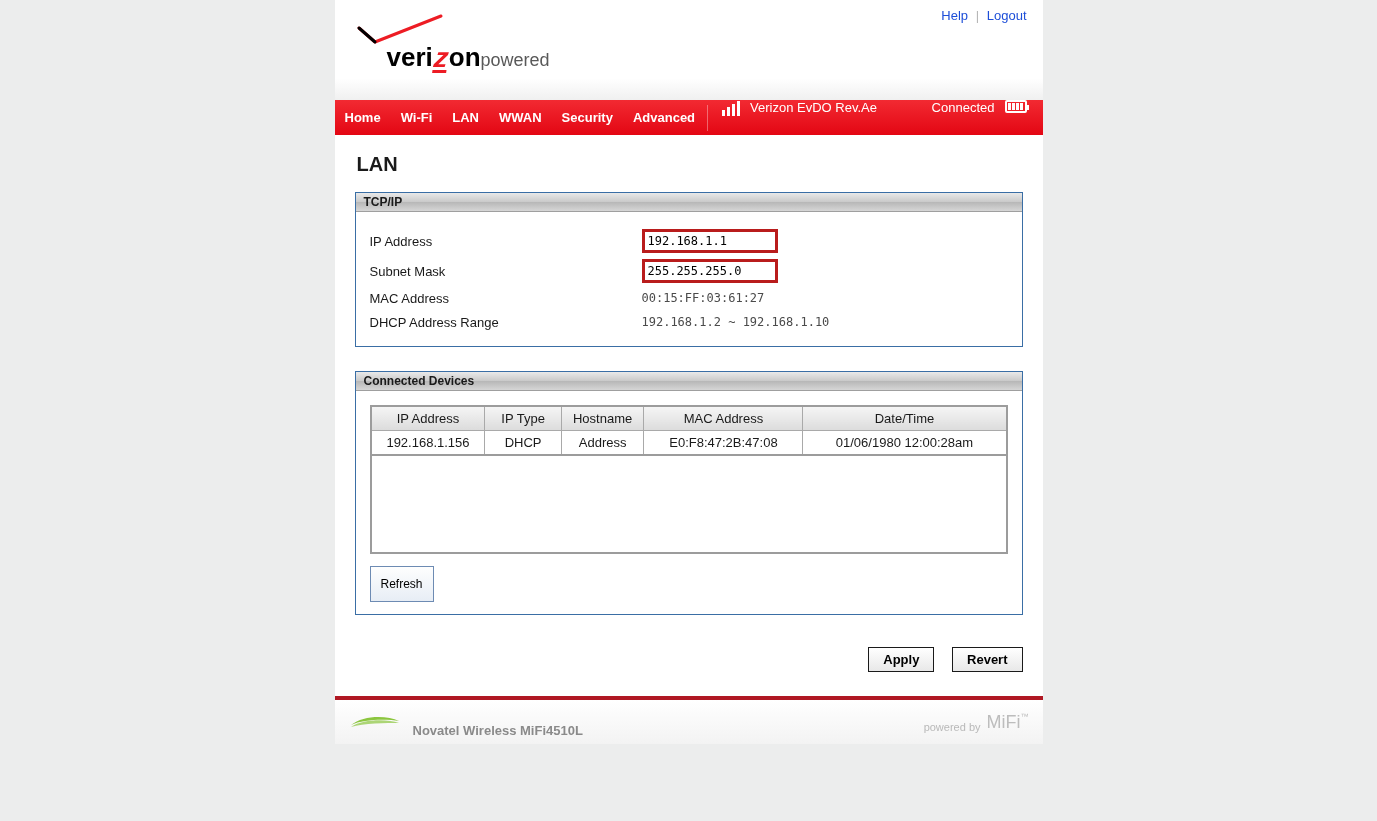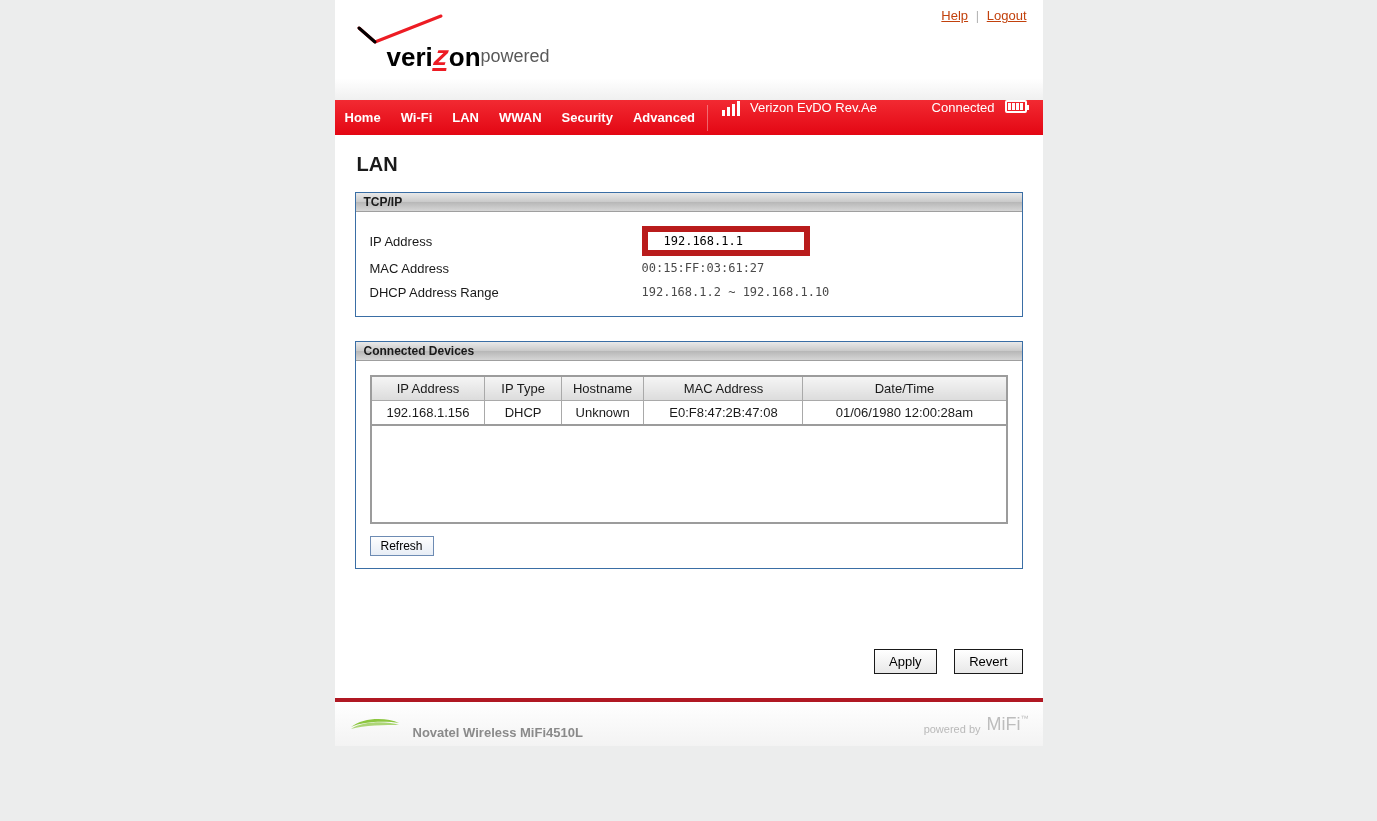--- a/index.html
+++ b/index.html
@@ -1,25 +1,25 @@
 <!DOCTYPE html>
 <html><head>
 <meta charset="utf-8">
 <style>
   html,body{margin:0;padding:0;background:#eceded;font-family:Arial,Helvetica,sans-serif;font-size:13px;color:#1a1a1a;}
-  a{color:#c2410c;text-decoration:underline;cursor:pointer;}
+  a{color:#1d4ed8;cursor:pointer;}
   .shell{width:708px;margin:0 auto;background:#fff;box-shadow:0 0 0 rgba(0,0,0,0);}
   
   .topbar{height:20px;padding:8px 16px 0 0;text-align:right;font-size:13px;}
   .topbar .sep{color:#b5b5b5;margin:0 4px;}
   
   .logo-strip{height:72px;background:linear-gradient(to bottom,#ffffff 0%,#ffffff 70%,#f0f0f0 100%);position:relative;}
   .vz-logo{position:absolute;left:20px;top:-16px;}
   .vz-check{display:block;}
-  .vz-word{font-family:Arial,Helvetica,sans-serif;font-weight:bold;letter-spacing:0;display:flex;align-items:center;margin-top:-6px;margin-left:32px;}
+  .vz-word{font-family:Arial,Helvetica,sans-serif;font-weight:bold;letter-spacing:0;display:flex;align-items:flex-end;margin-top:-6px;margin-left:32px;}
   .vz-word .veri{font-size:26px;color:#000;}
   .vz-word .z{font-size:28px;color:#ed1c24;font-style:italic;display:inline-block;transform:skewX(-8deg);border-bottom:3px solid #ed1c24;line-height:0.85;margin:0 1px;}
   .vz-word .on{font-size:26px;color:#000;}
   .vz-word .wireless{font-size:18px;color:#595959;font-weight:normal;margin-left:0;margin-bottom:2px;}
   
   .nav{background:#ed1c24;background:linear-gradient(to bottom,#f22a32 0%,#e30613 100%);height:35px;display:flex;align-items:center;color:#fff;font-weight:bold;font-size:13px;}
   .nav .tabs{display:flex;align-items:center;height:100%;}
   .nav .tab{padding:0 10px;display:flex;align-items:center;height:100%;cursor:pointer;white-space:nowrap;}
   .nav .divider{width:1px;height:26px;background:rgba(255,255,255,0.35);margin:0 2px;}
   .nav .status{display:flex;gap:10px;padding:0 12px;height:100%;font-weight:normal;flex:1;}
@@ -37,31 +37,31 @@
   .battery i{display:block;width:3px;height:7px;background:#fff;}
   
   .page{padding:18px 20px 22px 20px;}
   h1.page-title{font-size:20px;font-weight:bold;margin:0 0 16px 2px;}
   .panel{border:1px solid #3a6ea5;margin-bottom:24px;background:#fff;}
   .panel-hd{background:linear-gradient(to bottom,#e9e9e9 0%,#c9c9c9 50%,#b7b7b7 51%,#d6d6d6 100%);height:18px;padding:0 8px;font-size:12px;font-weight:bold;line-height:18px;border-bottom:1px solid #9f9f9f;}
   .panel-bd{padding:14px 14px 12px 14px;}
   .formrow{display:flex;align-items:center;min-height:30px;}
   .formrow.tight{min-height:24px;}
   .formlabel{width:272px;font-size:13px;}
-  .formval input{font-family:Menlo,Consolas,monospace;font-size:12px;width:124px;height:18px;border:6px solid #b91c1c;background:#fff;padding:0 16px;}
+  .formval input{font-family:Menlo,Consolas,monospace;font-size:12px;width:124px;height:18px;border:3px solid #b91c1c;background:#fff;padding:0 3px;}
   .mono{font-family:Menlo,Consolas,monospace;font-size:12px;color:#4a4a4a;}
   
   .dev-wrap{margin:0 0 12px 0;}
   table.dev{width:100%;border-collapse:collapse;border:2px solid #9c9c9c;table-layout:fixed;}
   table.dev th,table.dev td{border:1px solid #a9a9a9;font-size:13px;padding:4px 6px;text-align:center;white-space:nowrap;overflow:hidden;}
   table.dev th{background:linear-gradient(to bottom,#f5f5f5 0%,#dcdcdc 100%);font-weight:normal;}
   .dev-empty{border:2px solid #9c9c9c;border-top:none;height:96px;}
-  .smallbtn{font-size:12px;border:1px solid #6d8bb3;background:linear-gradient(to bottom,#fefefe 0%,#e7edf5 100%);padding:2px 10px;cursor:pointer;}
+  .smallbtn{font-size:12px;border:1px solid #6d8bb3;background:linear-gradient(to bottom,#fefefe 0%,#e7edf5 100%);padding:10px 10px;cursor:pointer;}
   .action-row{text-align:right;padding:8px 0 2px 0;}
-  .action-row button{font-size:13px;border:1px solid #1a1a1a;background:linear-gradient(to bottom,#ffffff 0%,#e8e8e8 100%);padding:4px 14px;margin-left:14px;cursor:pointer;font-weight:normal;margin-top:48px;}
+  .action-row button{font-size:13px;border:1px solid #1a1a1a;background:linear-gradient(to bottom,#ffffff 0%,#e8e8e8 100%);padding:4px 14px;margin-left:14px;cursor:pointer;font-weight:bold;}
   
   .red-rule{height:4px;background:#b01823;}
   .footer{height:44px;background:linear-gradient(to bottom,#ffffff 0%,#f3f3f3 100%);display:flex;align-items:center;padding:0 14px;font-size:13px;color:#8a8a8a;}
   .novatel-swoosh{margin-right:12px;}
   .footer .modelname{font-weight:bold;color:#8a8a8a;margin-top:16px;}
   .footer .fill{flex:1;}
   .powered{display:flex;align-items:flex-end;color:#b9b9b9;font-size:11px;}
   .mifi-logo{font-family:Arial,Helvetica,sans-serif;font-size:18px;color:#bdbdbd;margin-left:6px;letter-spacing:0;}
   .mifi-logo .m{font-weight:300;}
   .mifi-logo .ifi{font-weight:300;}
@@ -124,20 +124,24 @@
 
   <div class="page">
     <h1 class="page-title">LAN</h1>
 
     <div class="panel">
       <div class="panel-hd">TCP/IP</div>
       <div class="panel-bd">
         <div class="formrow">
           <div class="formlabel">IP Address</div>
           <div class="formval"><input type="text" value="192.168.1.1" style=""></div>
+        </div>
+        <div class="formrow">
+          <div class="formlabel">Subnet Mask</div>
+          <div class="formval"><input type="text" value="255.255.255.0" style=""></div>
         </div>
         <div class="formrow tight">
           <div class="formlabel">MAC Address</div>
           <div class="mono">00:15:FF:03:61:27</div>
         </div>
         <div class="formrow tight">
           <div class="formlabel">DHCP Address Range</div>
           <div class="mono">192.168.1.2 ~ 192.168.1.10</div>
         </div>
       </div>
@@ -161,21 +165,21 @@
                 <th>IP Type</th>
                 <th>Hostname</th>
                 <th>MAC Address</th>
                 <th>Date/Time</th>
               </tr>
             </thead>
             <tbody>
               <tr>
                 <td>192.168.1.156</td>
                 <td>DHCP</td>
-                <td>Unknown</td>
+                <td>Address</td>
                 <td>E0:F8:47:2B:47:08</td>
                 <td>01/06/1980 12:00:28am</td>
               </tr>
             </tbody>
           </table>
           <div class="dev-empty"></div>
         </div>
         <button class="smallbtn">Refresh</button>
       </div>
     </div>

